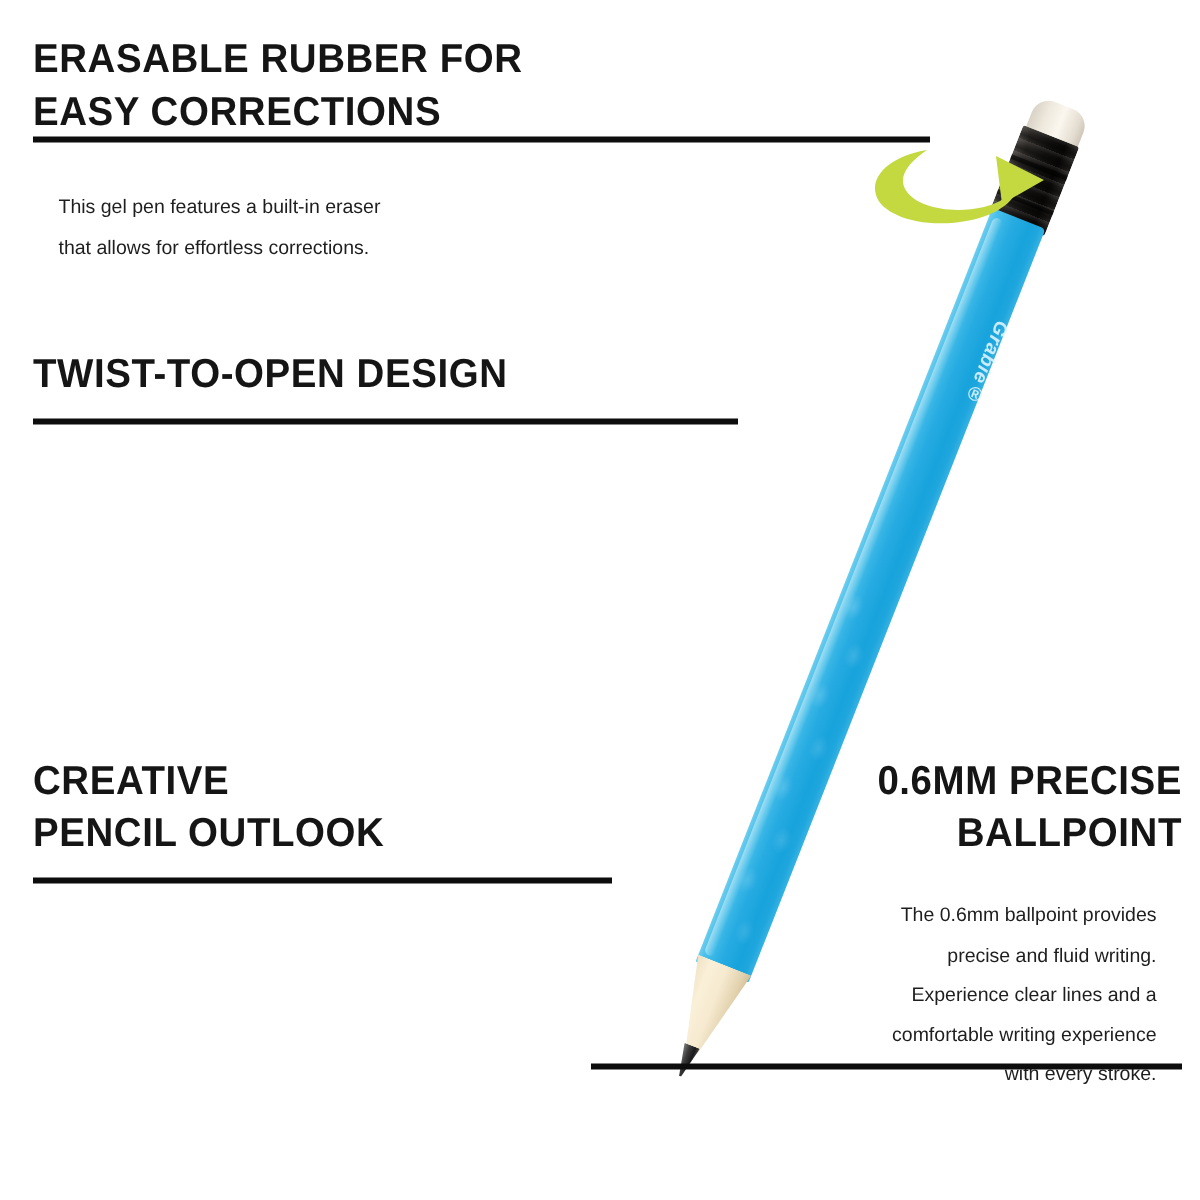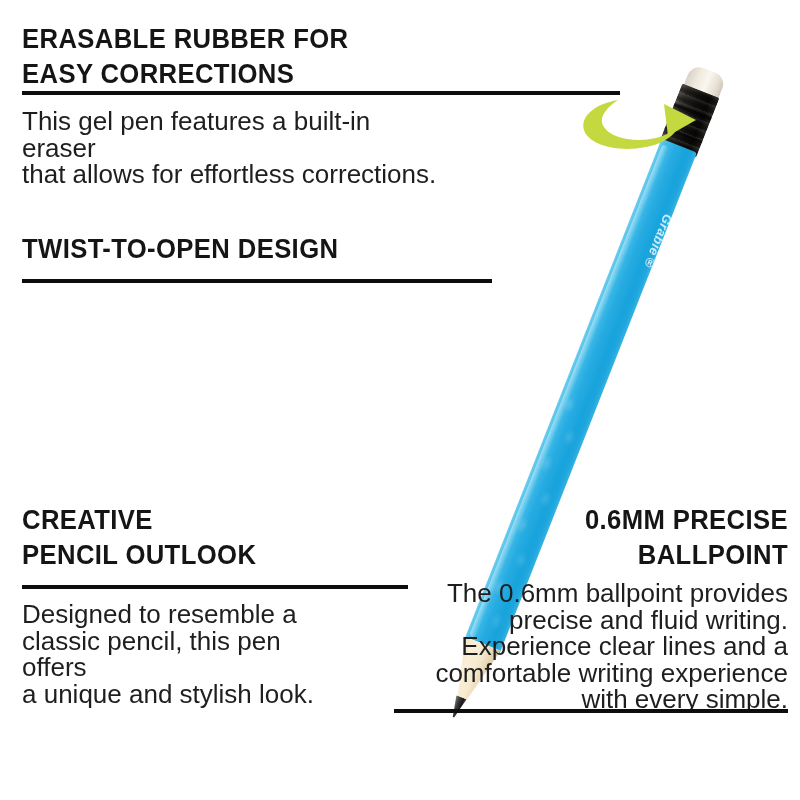--- a/index.html
+++ b/index.html
@@ -39,23 +39,23 @@
   }
   .rule {
     position: absolute;
     height: 4px;
     background: #0d0d0d;
   }
   .body-text {
     font-family: "Liberation Sans", sans-serif;
     font-weight: 300;
     color: #1e1e1e;
-    font-size: 26px;
+    font-size: 13px;
     line-height: 26.5px;
-    margin: 0;
+    margin: 17px;
     white-space: pre-line;
   }
   .body-text.right { text-align: right; }
 
   
   #block-erasable { left: 22px; top: 22px; width: 600px; }
   #rule-erasable  { left: 22px; top: 91px; width: 598px; }
   #body-erasable  { left: 22px; top: 108px; width: 420px; }
 
   
@@ -232,26 +232,23 @@
   <div class="rule" id="rule-erasable"></div>
   <p class="body-text block" id="body-erasable">This gel pen features a built-in eraser
 that allows for effortless corrections.</p>
 
   <h2 class="heading block" id="block-twist">TWIST-TO-OPEN DESIGN</h2>
   <div class="rule" id="rule-twist"></div>
 
   <h2 class="heading block" id="block-creative">CREATIVE
 PENCIL OUTLOOK</h2>
   <div class="rule" id="rule-creative"></div>
-  <p class="body-text block" id="body-creative">Designed to resemble a
-classic pencil, this pen offers
-a unique and stylish look.</p>
 
   <h2 class="heading right block" id="block-ballpoint">0.6MM PRECISE
 BALLPOINT</h2>
   <p class="body-text right block" id="body-ballpoint">The 0.6mm ballpoint provides
 precise and fluid writing.
 Experience clear lines and a
 comfortable writing experience
-with every simple.</p>
+with every stroke.</p>
   <div class="rule" id="rule-ballpoint"></div>
 
 </div>
 
 </body></html>

